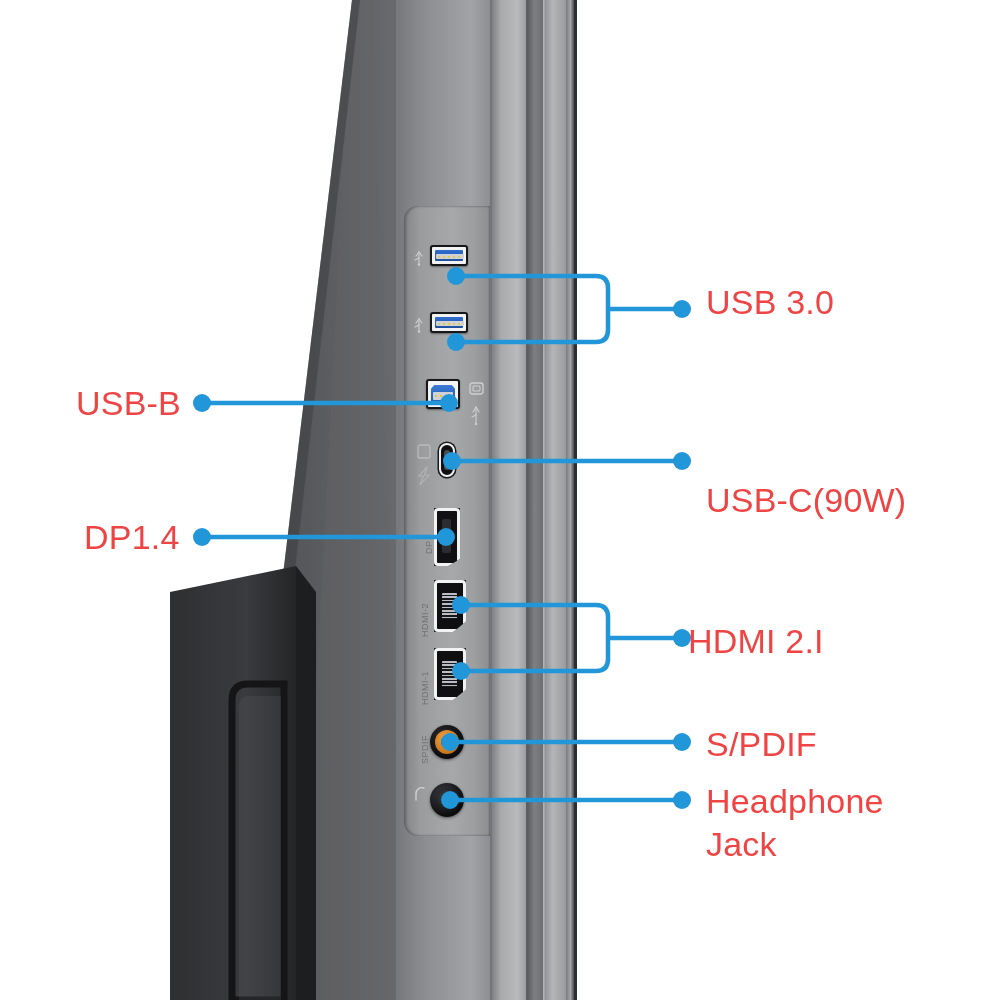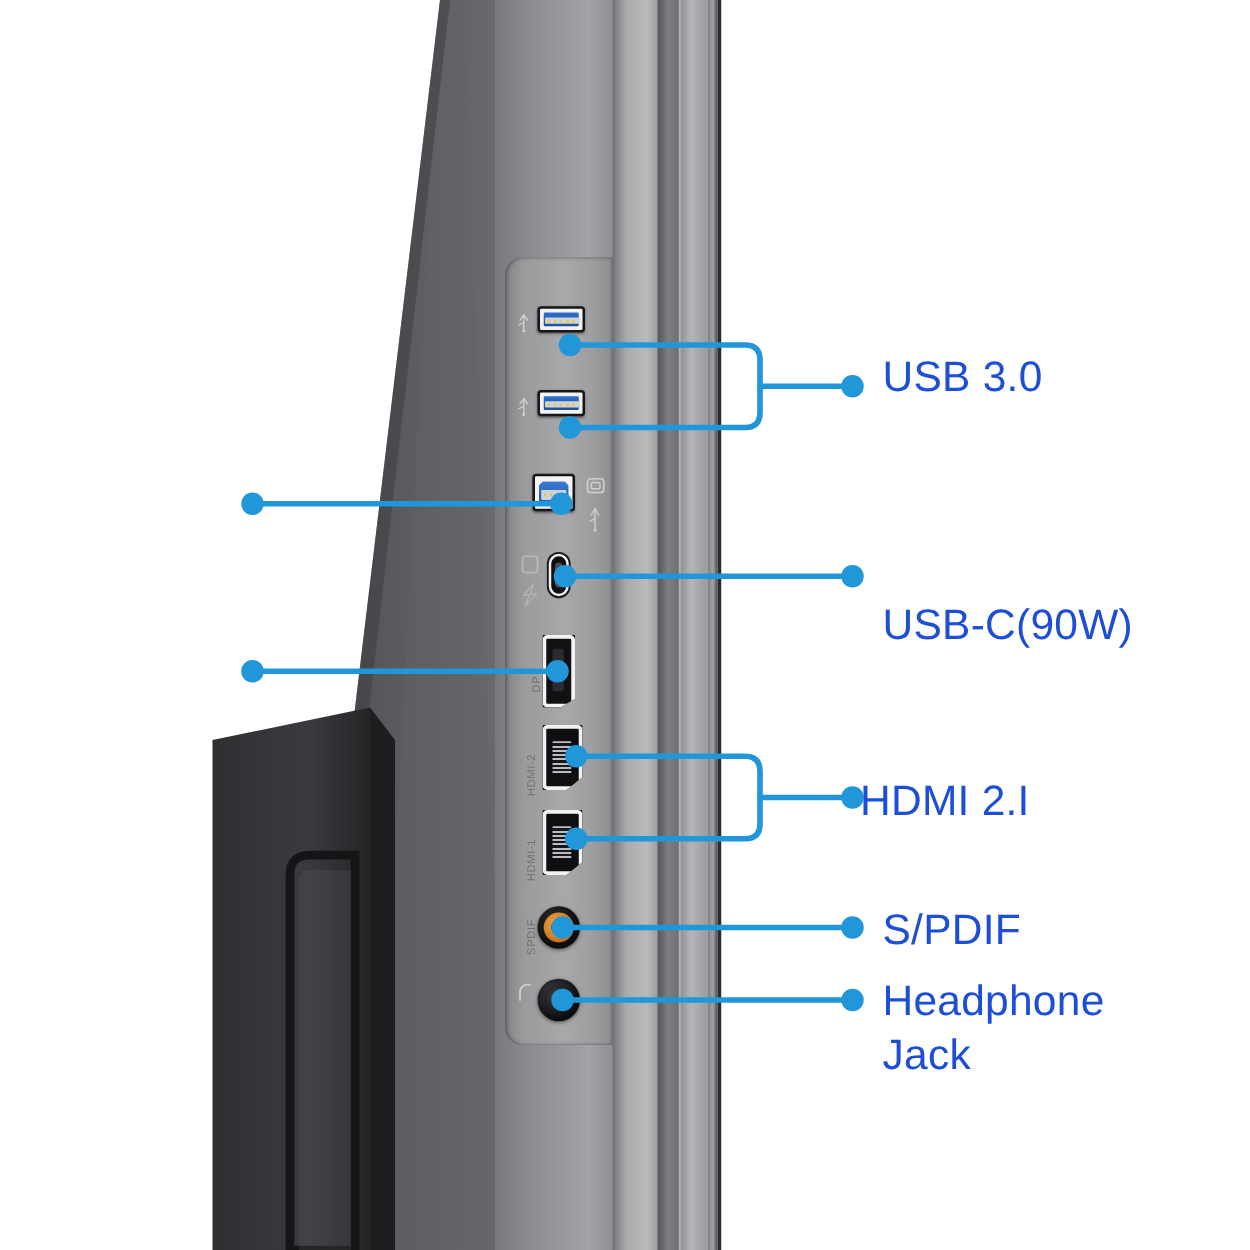--- a/index.html
+++ b/index.html
@@ -165,21 +165,21 @@
   .jack.spdif .ring { background: radial-gradient(circle at 40% 36%,#f0a040,#c8751a 70%,#8d4d0b); }
   .jack.phones { background: radial-gradient(circle at 38% 34%,#3a3b40,#0b0b0d 72%); }
   .jack.phones .ring { background: radial-gradient(circle at 40% 36%,#3c3e44,#141518 72%); }
 
   
   #callouts { position: absolute; left: 0; top: 0; width: 1000px; height: 1000px; }
 
   
   .callout-label {
     position: absolute;
-    color: #1d4ed8;
+    color: #ef4444;
     font-family: "Liberation Sans", sans-serif;
     font-size: 34px;
     font-weight: 400;
     letter-spacing: .2px;
     white-space: nowrap;
     line-height: 1.25;
   }
   .callout-label.left { text-align: right; }
   .callout-label .l2 { display: block; }
 </style>
@@ -399,15 +399,17 @@
 
   <div class="callout-label" style="left:688px; top:620px;">HDMI 2.I</div>
 
   <div class="callout-label" style="left:706px; top:780px;">
     <span>Headphone</span>
     <span class="l2">Jack</span>
   </div>
 
   <div class="callout-label" style="left:706px; top:723px;">S/PDIF</div>
 
-
+  <div class="callout-label left" style="left:76px; top:382px;">USB-B</div>
+
+  <div class="callout-label left" style="left:84px; top:516px;">DP1.4</div>
 
 </div>
 
 </body></html>

